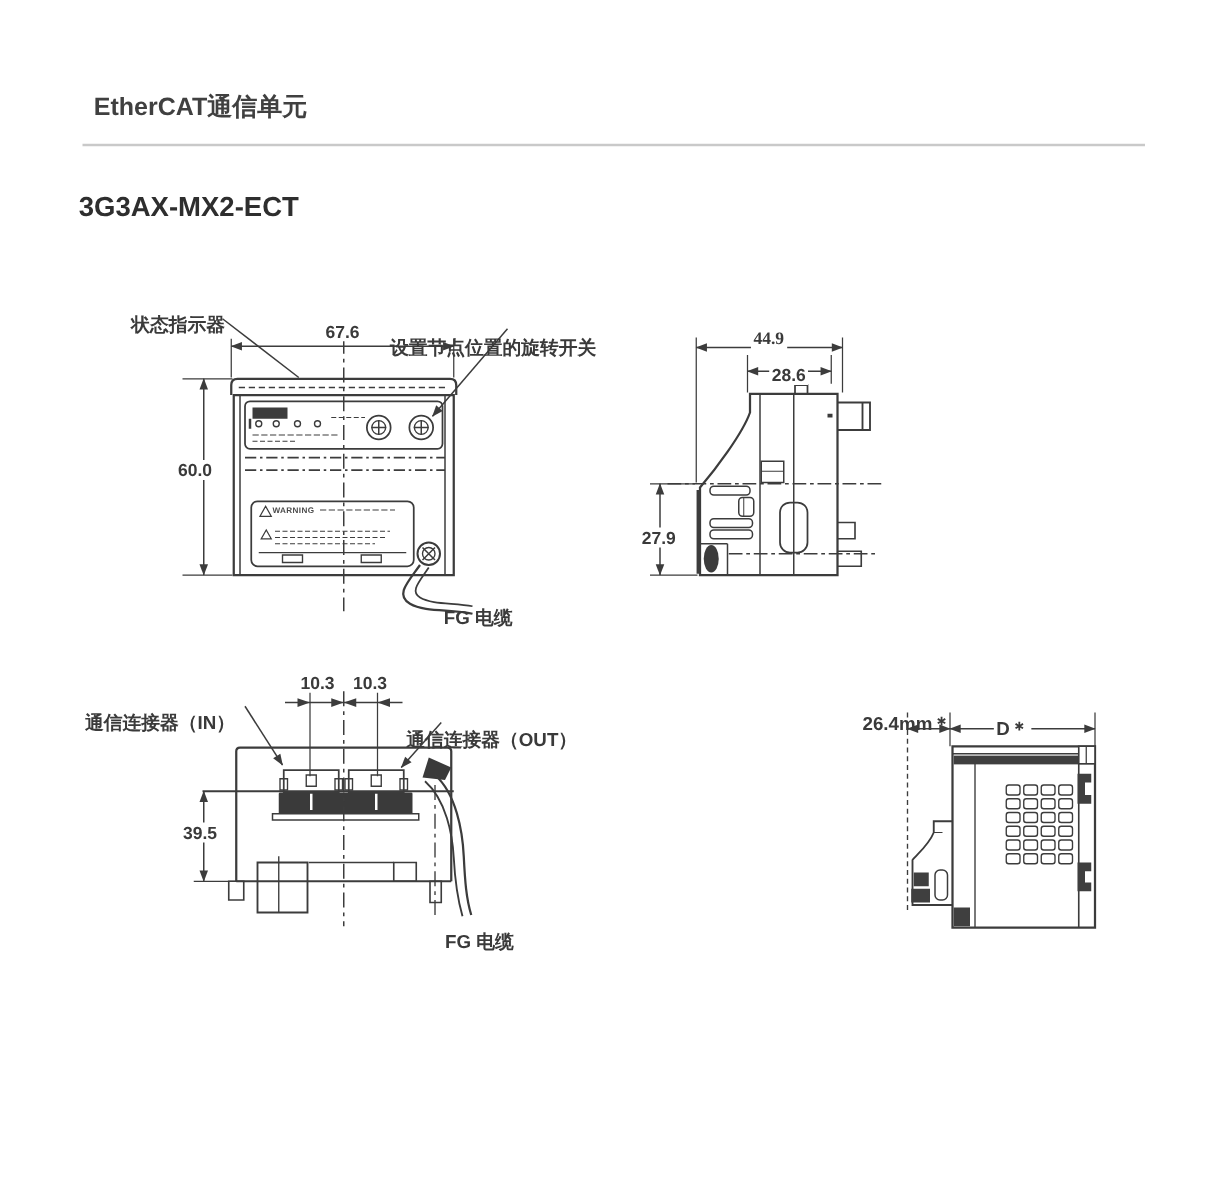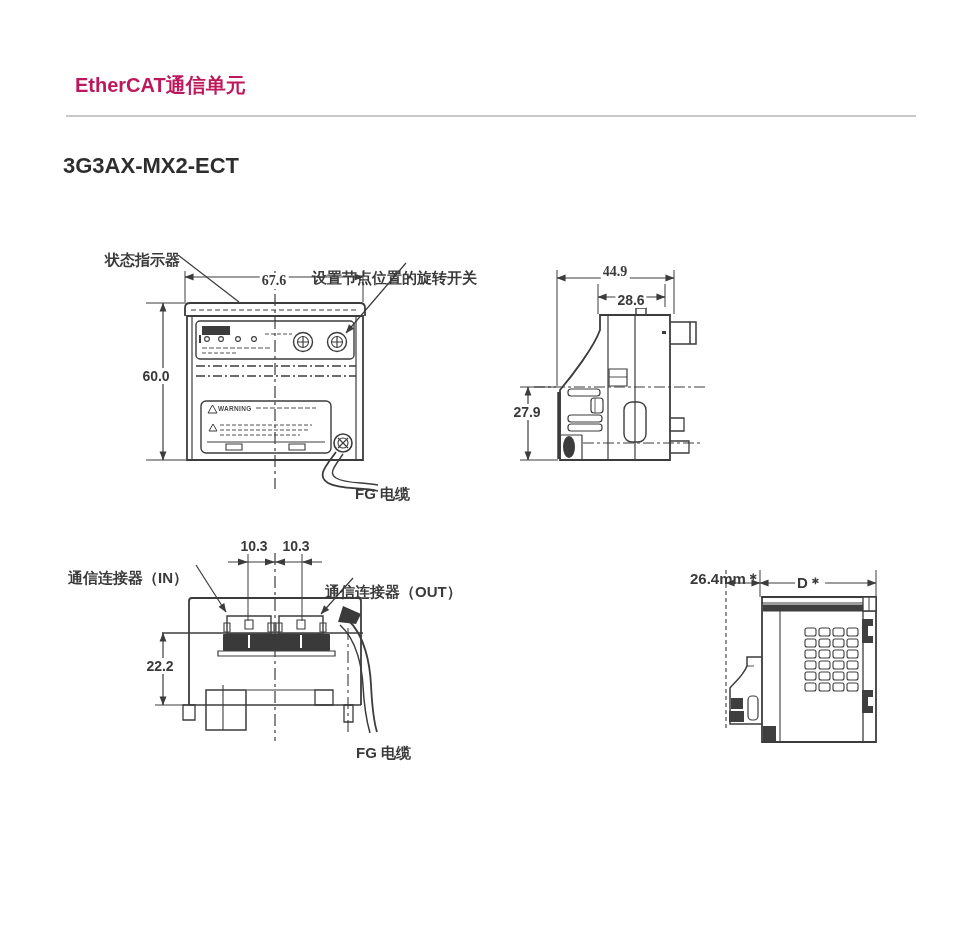--- a/index.html
+++ b/index.html
@@ -1,18 +1,18 @@
 <!DOCTYPE html>
 <html><head>
 <meta charset="utf-8">
 <style>
   html,body{margin:0;padding:0;background:#fff;}
   .page{position:relative;width:970px;height:948px;background:#fff;overflow:hidden;
         font-family:"Liberation Sans",sans-serif;color:#3a3a3a;}
-  .title{position:absolute;left:75px;top:72px;font-size:20px;font-weight:bold;color:#be185d;white-space:nowrap;}
+  .title{position:absolute;left:75px;top:72px;font-size:20px;font-weight:bold;color:#404040;white-space:nowrap;}
   .divider{position:absolute;left:66px;top:115px;width:850px;height:2px;background:#c9c9c9;}
   .model{position:absolute;left:63px;top:153px;font-size:22px;font-weight:bold;color:#2e2e2e;white-space:nowrap;}
   .drawing{position:absolute;}
   .drawing svg{position:absolute;left:0;top:0;}
   .lbl{position:absolute;font-size:15px;font-weight:bold;color:#3a3a3a;white-space:nowrap;margin-top:24px;}
   .dim{position:absolute;font-size:14px;font-weight:bold;color:#3a3a3a;background:#fff;
        padding:0 2px;transform:translateX(-50%);white-space:nowrap;}
   .wtxt{position:absolute;font-size:6.5px;font-weight:bold;color:#4a4a4a;letter-spacing:.3px;white-space:nowrap;}
   .note{position:absolute;left:62px;font-size:20px;color:#3b3b3b;white-space:nowrap;}
   svg path,svg line,svg rect,svg circle,svg polyline{vector-effect:non-scaling-stroke;}
@@ -95,21 +95,21 @@
           <path d="M278,213 L288,223 M288,213 L278,223" stroke-width="1.2"></path>
         </g>
         <g>
           <path d="M276,227 C266,241 256,251 268,258 C280,265 302,262 318,266" stroke-width="1.8"></path>
           <path d="M283,229 C275,241 268,248 276,253 C286,259 304,257 318,260" stroke-width="1.4"></path>
         </g>
       </g>
     </svg>
     <span class="lbl" style="left:45px;top:2px;">状态指示器</span>
     <span class="lbl" style="left:252px;top:20px;">设置节点位置的旋转开关</span>
-    <span class="dim" style="left:214px;top:48px;font-family:Liberation Serif, serif;">67.6</span>
+    <span class="dim" style="left:214px;top:32px;">67.6</span>
     <span class="dim" style="left:96px;top:143px;">60.0</span>
     <span class="wtxt" style="left:158px;top:180px;">WARNING</span>
     <span class="lbl" style="left:295px;top:236px;">FG 电缆</span>
   </div>
 
   <div class="drawing" style="left:500px;top:250px;width:240px;height:230px;">
     <svg width="240" height="230" viewBox="0 0 240 230">
       <defs>
         <marker id="ar2" viewBox="0 0 10 10" refX="9.5" refY="5" markerWidth="12" markerHeight="9" orient="auto-start-reverse" markerUnits="userSpaceOnUse">
           <path d="M0,1.2 L10,5 L0,8.8 Z" fill="#3c3c3c"></path>
@@ -151,21 +151,21 @@
 
         <g>
           <path d="M59,142 V209" stroke-width="3.5"></path>
           <path d="M60,185 H82 M82,185 V210" stroke-width="1.2"></path>
           <ellipse cx="69" cy="197" rx="6" ry="11" fill="#3c3c3c" stroke="none"></ellipse>
         </g>
       </g>
     </svg>
     <span class="dim" style="left:115px;top:14px;font-family:Liberation Serif, serif;">44.9</span>
     <span class="dim" style="left:131px;top:42px;">28.6</span>
-    <span class="dim" style="left:27px;top:154px;">27.9</span>
+    <span class="dim" style="left:27px;top:172px;">27.9</span>
   </div>
 
   <div class="drawing" style="left:60px;top:535px;width:460px;height:228px;">
     <svg width="460" height="228" viewBox="0 0 460 228">
       <defs>
         <marker id="ar3" viewBox="0 0 10 10" refX="9.5" refY="5" markerWidth="12" markerHeight="9" orient="auto-start-reverse" markerUnits="userSpaceOnUse">
           <path d="M0,1.2 L10,5 L0,8.8 Z" fill="#3c3c3c"></path>
         </marker>
       </defs>
       <g stroke="#3c3c3c" fill="none">
@@ -216,21 +216,21 @@
           <polygon points="278,87 283,71 301,79 296,89" fill="#3a3a3a" stroke="none"></polygon>
           <path d="M288,85 C305,100 310,130 311,150 C312,170 313,184 317,197" stroke-width="1.8"></path>
           <path d="M280,90 C297,105 302,133 303,151 C304,170 306,184 310,198" stroke-width="1.5"></path>
         </g>
       </g>
     </svg>
     <span class="lbl" style="left:8px;top:10px;">通信连接器（IN）</span>
     <span class="lbl" style="left:265px;top:24px;">通信连接器（OUT）</span>
     <span class="dim" style="left:194px;top:3px;">10.3</span>
     <span class="dim" style="left:236px;top:3px;">10.3</span>
-    <span class="dim" style="left:100px;top:123px;">22.2</span>
+    <span class="dim" style="left:100px;top:123px;">39.5</span>
     <span class="lbl" style="left:296px;top:185px;">FG 电缆</span>
   </div>
 
   <div class="drawing" style="left:650px;top:540px;width:260px;height:218px;">
     <svg width="260" height="218" viewBox="0 0 260 218">
       <defs>
         <marker id="ar4" viewBox="0 0 10 10" refX="9.5" refY="5" markerWidth="12" markerHeight="9" orient="auto-start-reverse" markerUnits="userSpaceOnUse">
           <path d="M0,1.2 L10,5 L0,8.8 Z" fill="#3c3c3c"></path>
         </marker>
       </defs>

